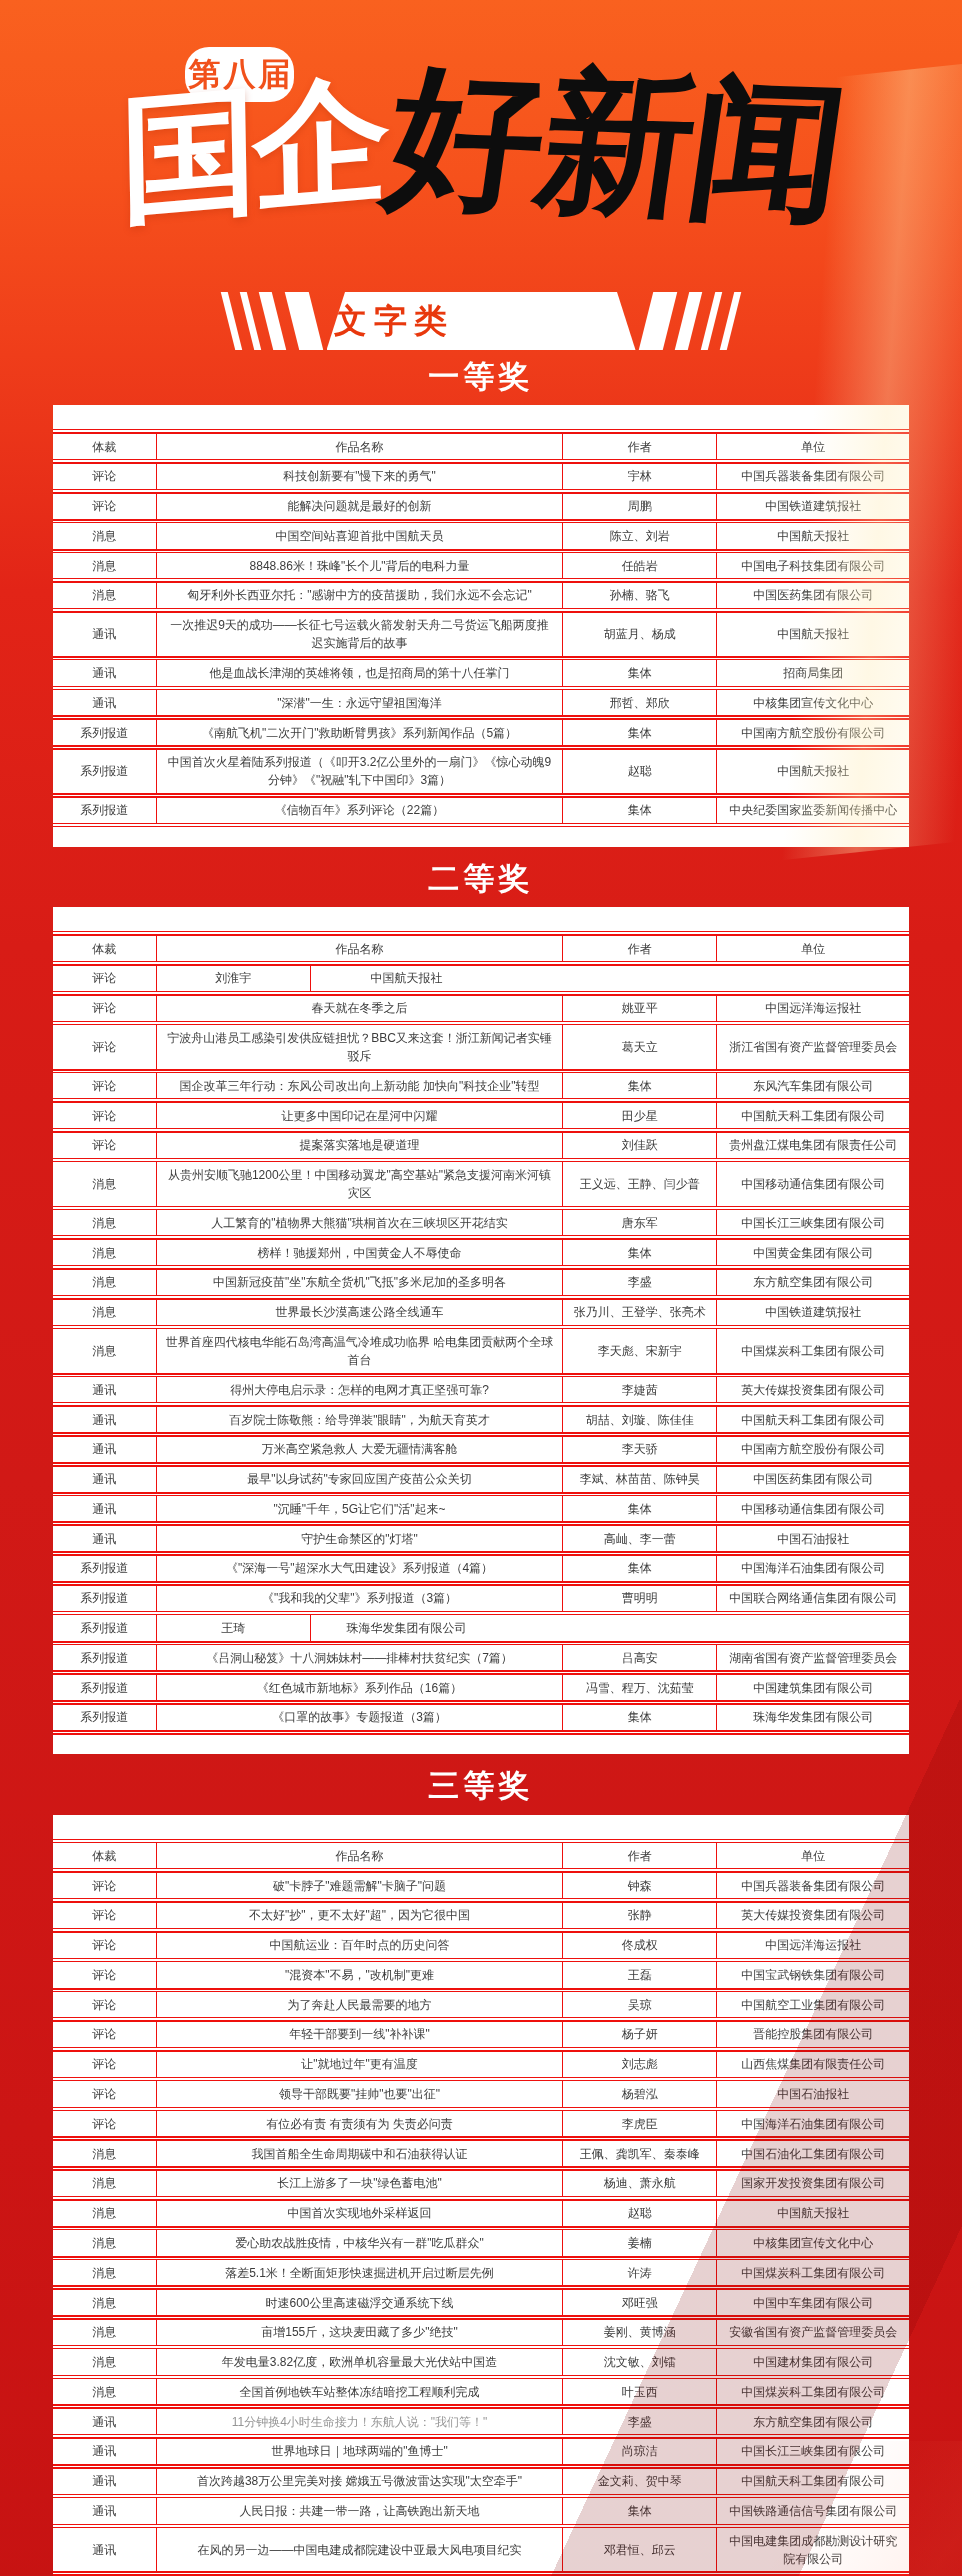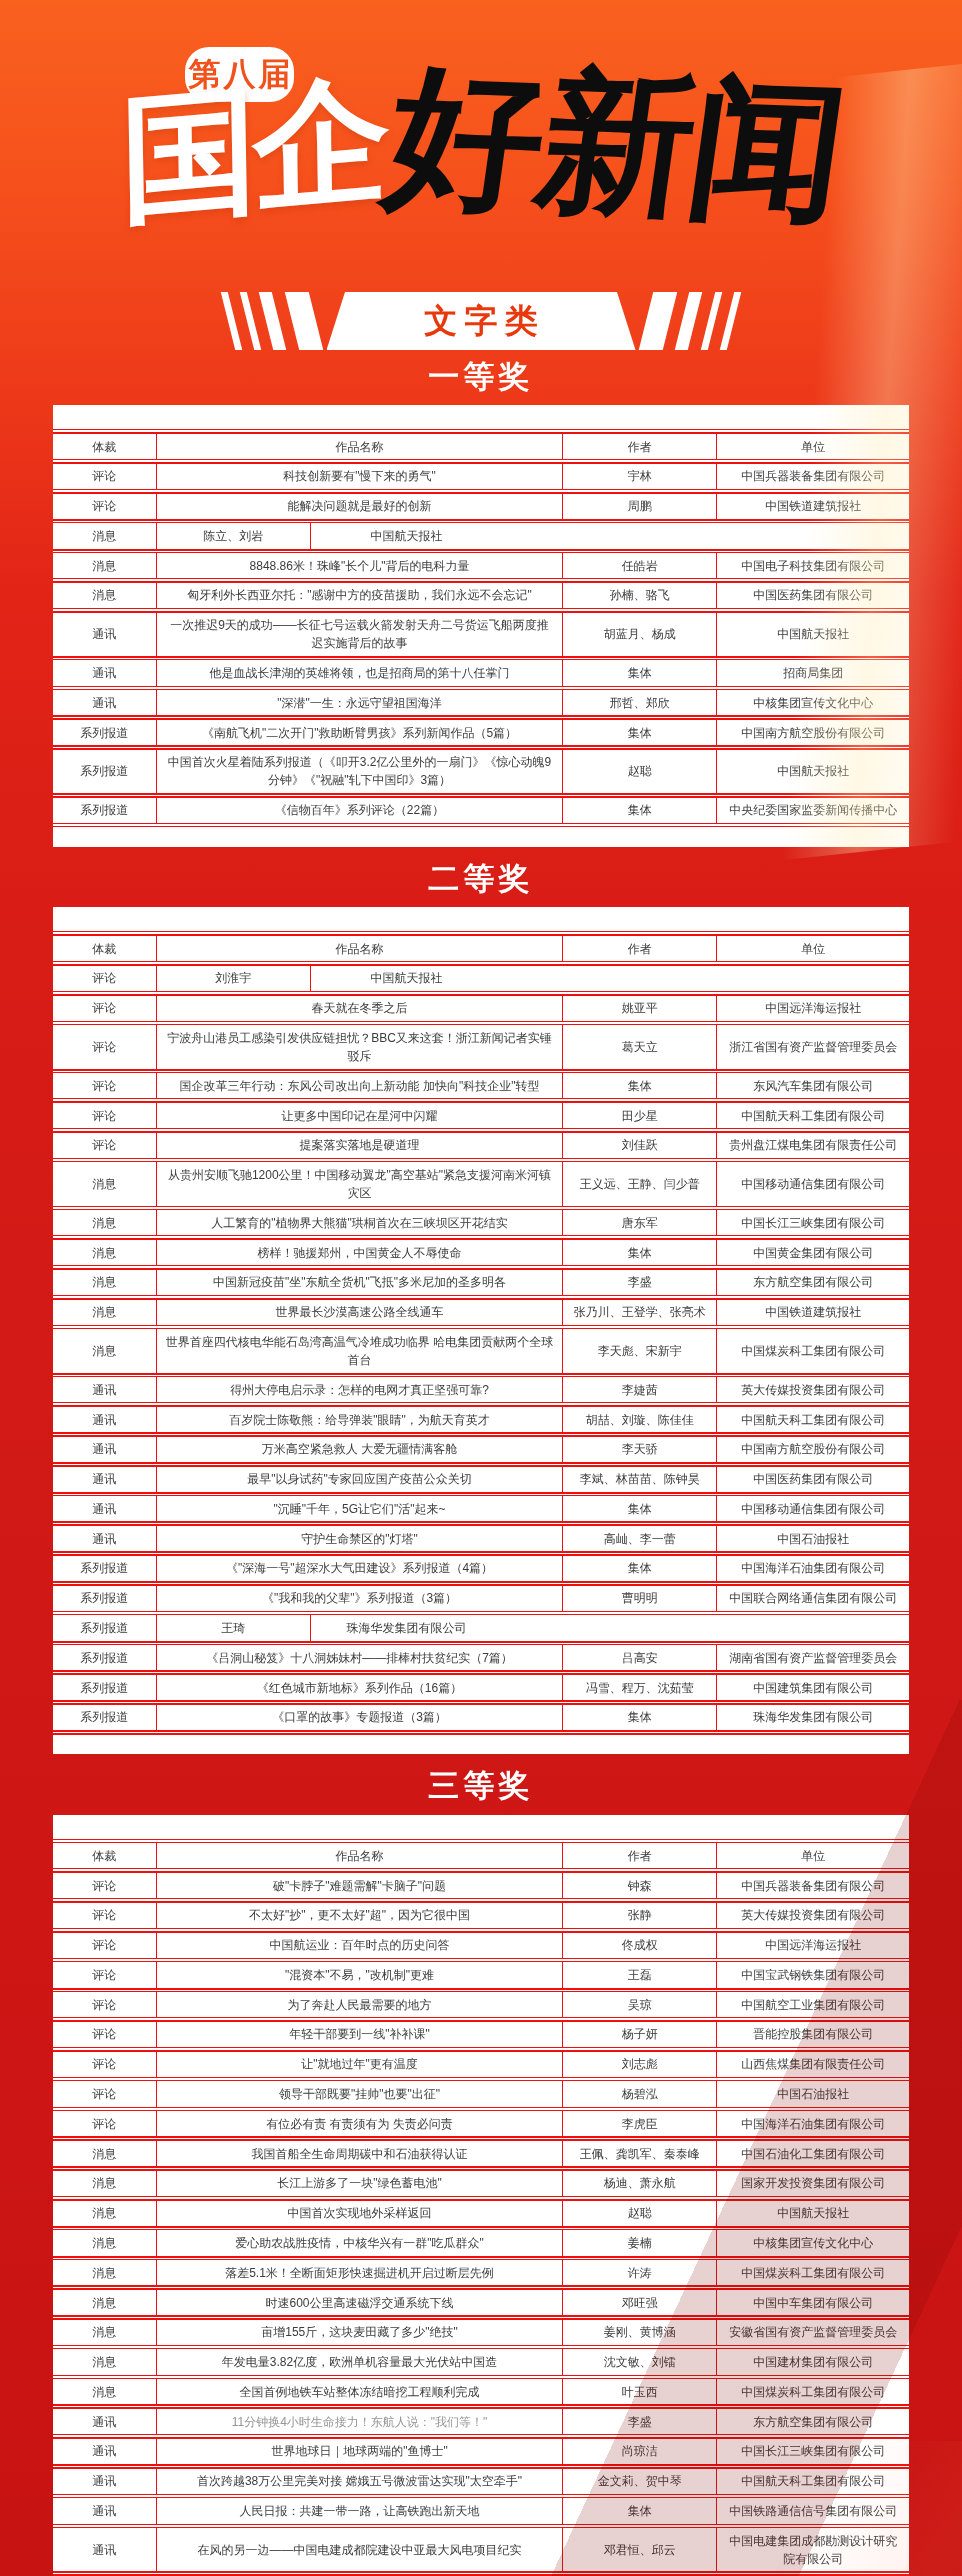--- a/index.html
+++ b/index.html
@@ -54,21 +54,21 @@
   .banner{
     position:absolute; left:0; top:292px; width:100%; height:58px;
     display:flex; align-items:stretch; justify-content:center; gap:10.3px;
   }
   .stripes{display:flex; gap:12.4px; align-items:stretch;}
   .stripes .bar{background:#fff;}
   .stripes.left .bar{transform:skewX(14deg);}
   .stripes.right .bar{transform:skewX(-14deg);}
   .bar.thin{width:6.7px;} .bar.mid{width:13.4px;} .bar.thick{width:24px;}
   .trapezoid{
-    width:309px; background:#fff; display:flex; align-items:center; justify-content:center;
+    width:309px; background:#fff; display:flex; align-items:center; 
     clip-path:polygon(18.5px 0, calc(100% - 18.5px) 0, 100% 100%, 0 100%);
   }
   .trapezoid span{font-size:33px; font-weight:bold; color:var(--banner-red); letter-spacing:7.2px; padding-left:7.2px;}
 
   
   .section-label{
     text-align:center; color:#fff; font-size:31px; font-weight:bold;
     letter-spacing:4.1px; padding:8.2px 0 7.2px;
   }
   .card{
@@ -170,20 +170,23 @@
             </div>
             <div class="cell c3">
               <span>中国铁道建筑报社</span>
             </div>
           </div>
           <div class="sep"></div>
           <div class="row">
             <div class="cell c0">
               <span>消息</span>
             </div>
+            <div class="cell c1">
+              <span>中国空间站喜迎首批中国航天员</span>
+            </div>
             <div class="cell c2">
               <span>陈立、刘岩</span>
             </div>
             <div class="cell c3">
               <span>中国航天报社</span>
             </div>
           </div>
           <div class="sep"></div>
           <div class="row">
             <div class="cell c0">

